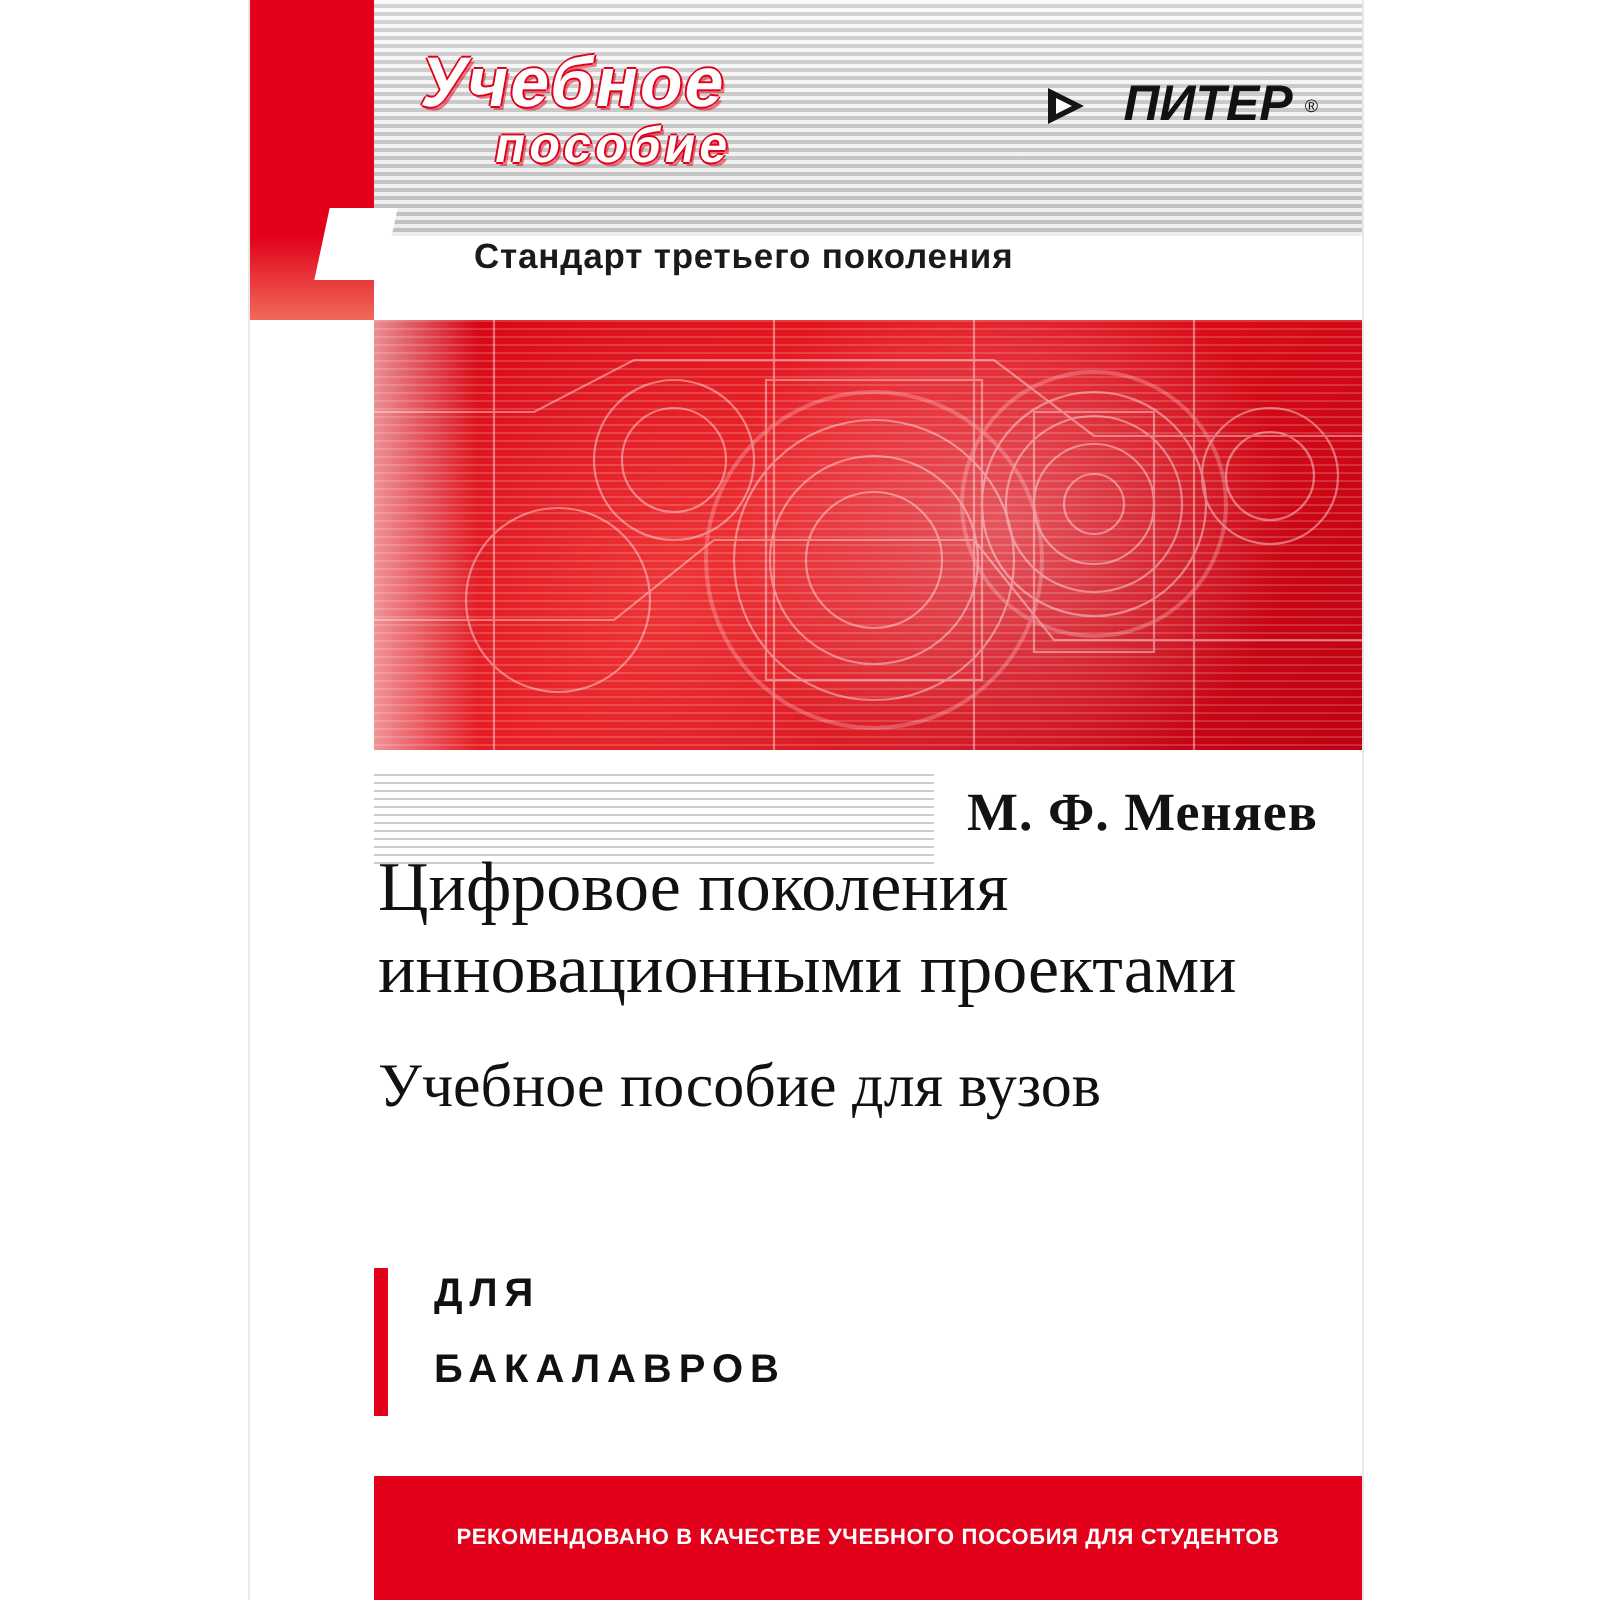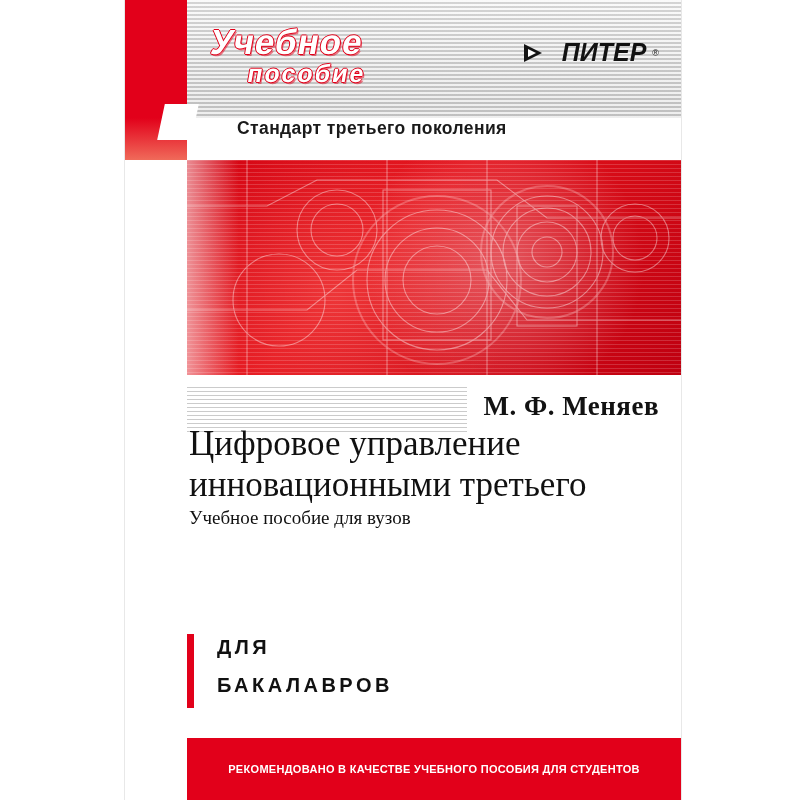--- a/index.html
+++ b/index.html
@@ -226,25 +226,25 @@
   }
   .title-block .main-title {
     font-family: "Liberation Serif", serif;
     font-size: 35px;
     line-height: 1.16;
     color: #111111;
     padding-left: 2px;
   }
   .title-block .sub-title {
     font-family: "Liberation Serif", serif;
-    font-size: 19px;
+    font-size: 31px;
     line-height: 1.2;
     color: #111111;
     padding-left: 2px;
-    margin-top: 2px;
+    margin-top: 19px;
   }
 
   
   .bachelor-block {
     position: absolute;
     left: 62px;
     top: 630px;
     width: 494px;
     height: 82px;
   }
@@ -373,21 +373,21 @@
     <div class="art-lines"></div>
     <div class="art-left-fade"></div>
   </div>
 
   <div class="author-band">
     <div class="stripes"></div>
     <div class="author-name">М. Ф. Меняев</div>
   </div>
 
   <div class="title-block">
-    <div class="main-title">Цифровое управление инновационными третьего</div>
+    <div class="main-title">Цифровое поколения инновационными проектами</div>
     <div class="sub-title">Учебное пособие для вузов</div>
   </div>
 
   <div class="bachelor-block">
     <div class="bar"></div>
     <div class="l1">ДЛЯ</div>
     <div class="l2">БАКАЛАВРОВ</div>
   </div>
 
   <div class="left-margin-white"></div>

